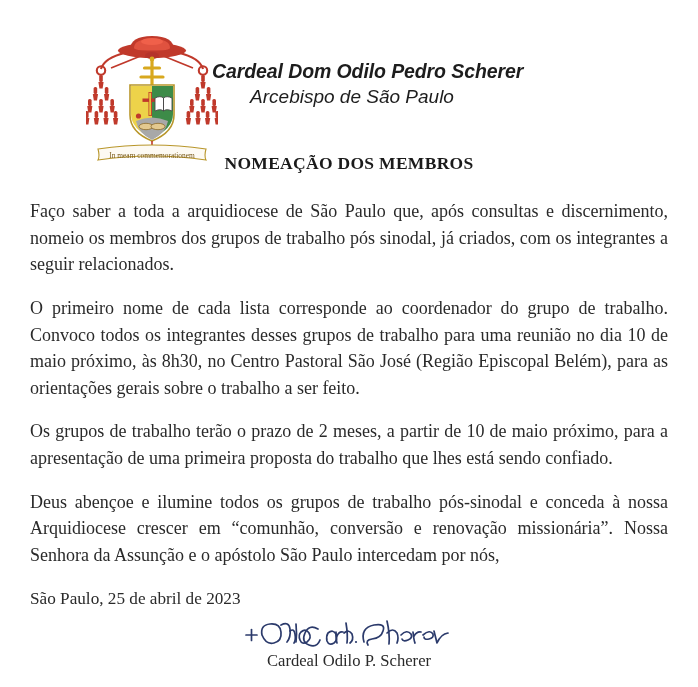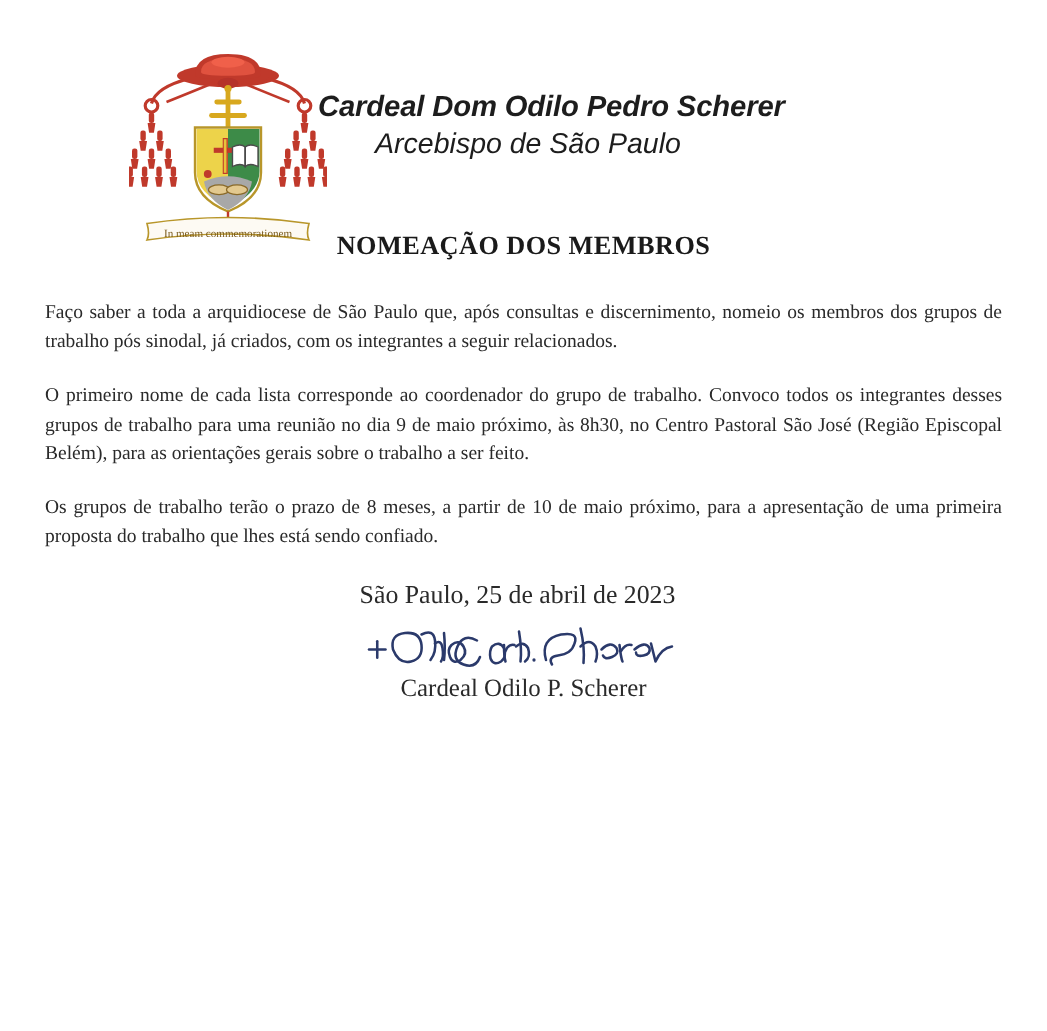--- a/index.html
+++ b/index.html
@@ -78,33 +78,33 @@
 
   
   .body-block {
     margin: 0 auto;
     width: 638px;
     padding-top: 24px;
   }
   .para {
     text-align: justify;
     text-justify: inter-word;
-    font-size: 13px;
+    font-size: 18px;
     line-height: 1.48;
     color: #2a2a2a;
     margin: 0 0 17px 0;
     hyphens: none;
   }
   .para:last-of-type { margin-bottom: 0; }
 
   
   .date-line {
     width: 638px;
     margin: 20px auto 0 auto;
-    text-align: center;
+    text-align: left;
     font-size: 17.2px;
     color: #2a2a2a;
     padding-right: 8px;
     box-sizing: border-box;
   }
 
   
   .signature-block {
     width: 100%;
     text-align: center;
@@ -247,22 +247,23 @@
     <div class="letterhead-text">
       <div class="lh-name">Cardeal Dom Odilo Pedro Scherer</div>
       <div class="lh-role">Arcebispo de São Paulo</div>
     </div>
   </div>
 
   <div class="doc-title title-line-1">NOMEAÇÃO DOS MEMBROS</div>
 
   <div class="body-block">
     <p class="para">Faço saber a toda a arquidiocese de São Paulo que, após consultas e discernimento, nomeio os membros dos grupos de trabalho pós sinodal, já criados, com os integrantes a seguir relacionados.</p>
-    <p class="para">O primeiro nome de cada lista corresponde ao coordenador do grupo de trabalho. Convoco todos os integrantes desses grupos de trabalho para uma reunião no dia 9 de maio próximo, às  8h30,  no Centro Pastoral São José (Região Episcopal Belém), para as orientações gerais sobre o trabalho a ser feito.</p>
-    <p class="para">Os grupos de trabalho terão o prazo de 8 meses, a partir de 10 de maio próximo, para a apresentação de uma primeira proposta do trabalho que lhes está sendo confiado.</p>
+    <p class="para">O primeiro nome de cada lista corresponde ao coordenador do grupo de trabalho. Convoco todos os integrantes desses grupos de trabalho para uma reunião no dia 10 de maio próximo, às  8h30,  no Centro Pastoral São José (Região Episcopal Belém), para as orientações gerais sobre o trabalho a ser feito.</p>
+    <p class="para">Os grupos de trabalho terão o prazo de 2 meses, a partir de 10 de maio próximo, para a apresentação de uma primeira proposta do trabalho que lhes está sendo confiado.</p>
+    <p class="para">Deus abençoe e ilumine todos os grupos de trabalho pós-sinodal e conceda à nossa Arquidiocese crescer em “comunhão, conversão e renovação missionária”. Nossa Senhora da Assunção e o apóstolo São Paulo intercedam por nós,</p>
   </div>
 
   <div class="date-line">São Paulo, 25 de abril de 2023</div>
 
   <div class="signature-block">
     <svg class="signature-mark" viewBox="0 0 215 34">
       <g fill="none" stroke="#2b3a6b" stroke-width="1.7" stroke-linecap="round" stroke-linejoin="round">
 
         <line x1="4" y1="18" x2="15" y2="18"></line>
         <line x1="9.5" y1="12.5" x2="9.5" y2="23.5"></line>

